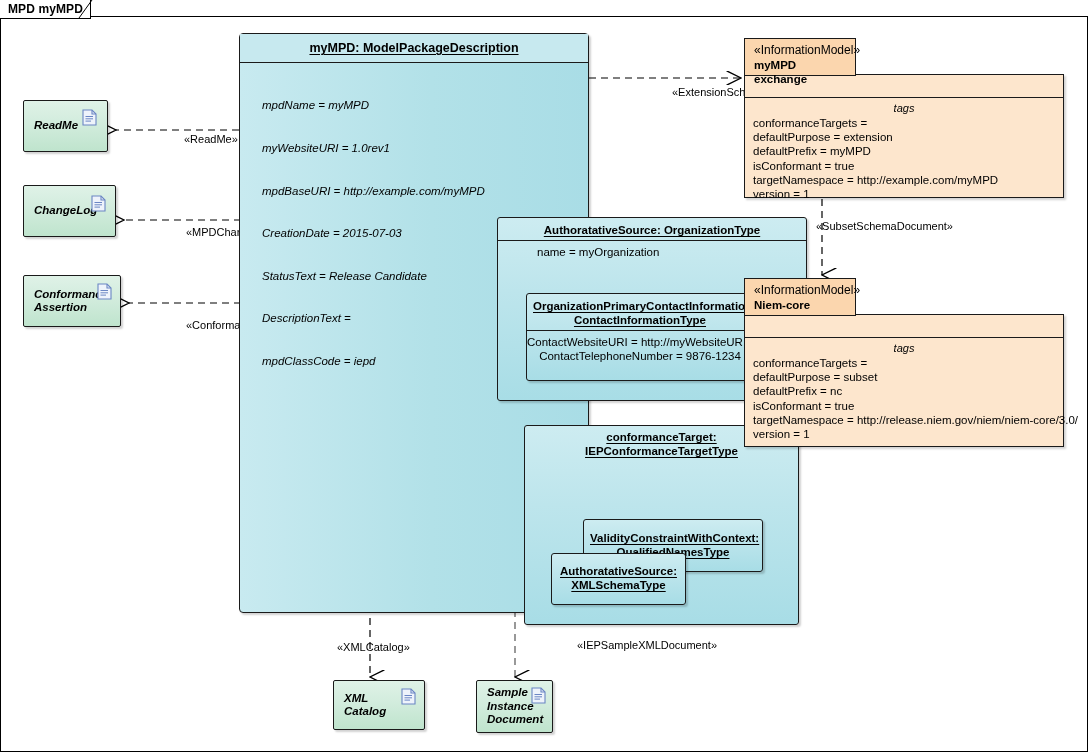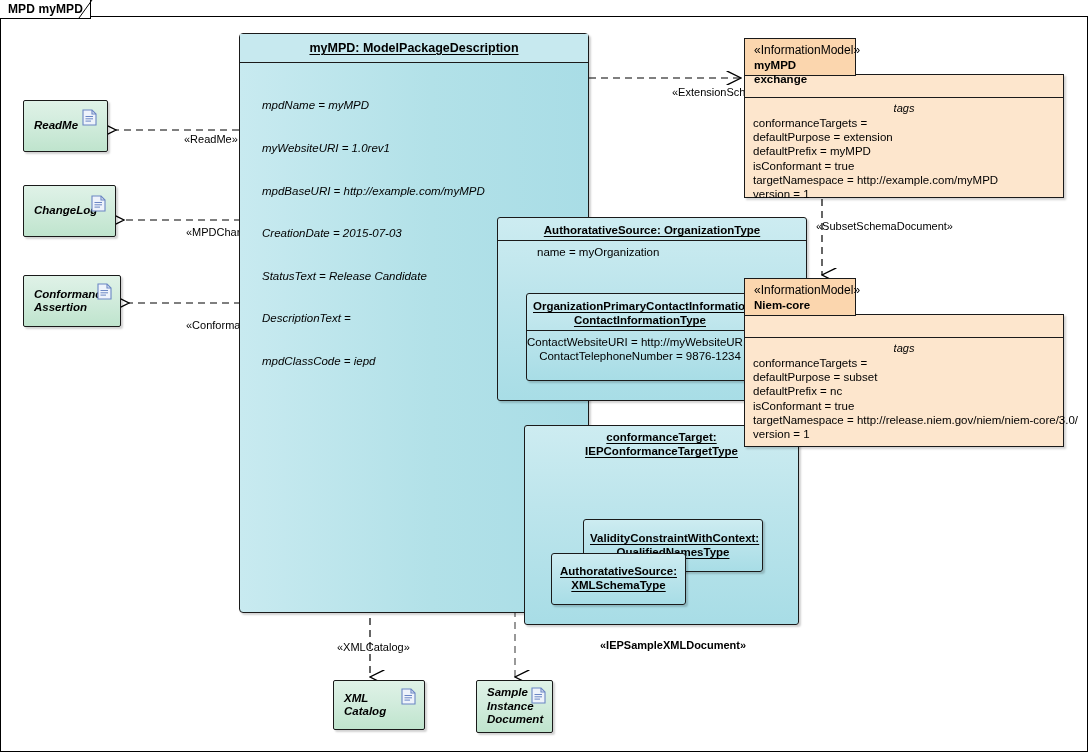--- a/index.html
+++ b/index.html
@@ -175,21 +175,21 @@
 
     <line x1="515" y1="562" x2="515" y2="677" stroke="#555" stroke-width="1.2" stroke-dasharray="7,5" marker-end="url(#oarrow-d)"></line>
   </svg>
 
   <div class="elabel" style="left:184px;top:133px;">«ReadMe»</div>
   <div class="elabel" style="left:186px;top:226px;">«MPDChangeLog»</div>
   <div class="elabel" style="left:186px;top:319px;">«ConformanceAssertion»</div>
   <div class="elabel" style="left:672px;top:86px;">«ExtensionSchemaDocument»</div>
   <div class="elabel" style="left:816px;top:220px;">«SubsetSchemaDocument»</div>
   <div class="elabel" style="left:337px;top:641px;">«XMLCatalog»</div>
-  <div class="elabel" style="left:600px;top:639px;font-weight:bold;">«IEPSampleXMLDocument»</div>
+  <div class="elabel" style="left:577px;top:639px;">«IEPSampleXMLDocument»</div>
 
   <div class="node pkg">
     <div class="pkg-head">
       <span>myMPD: ModelPackageDescription</span>
     </div>
 
     <div class="pkg-attrs">
       <div>mpdName = myMPD</div>
       <div>myWebsiteURI = 1.0rev1</div>
       <div>mpdBaseURI = http://example.com/myMPD</div>

